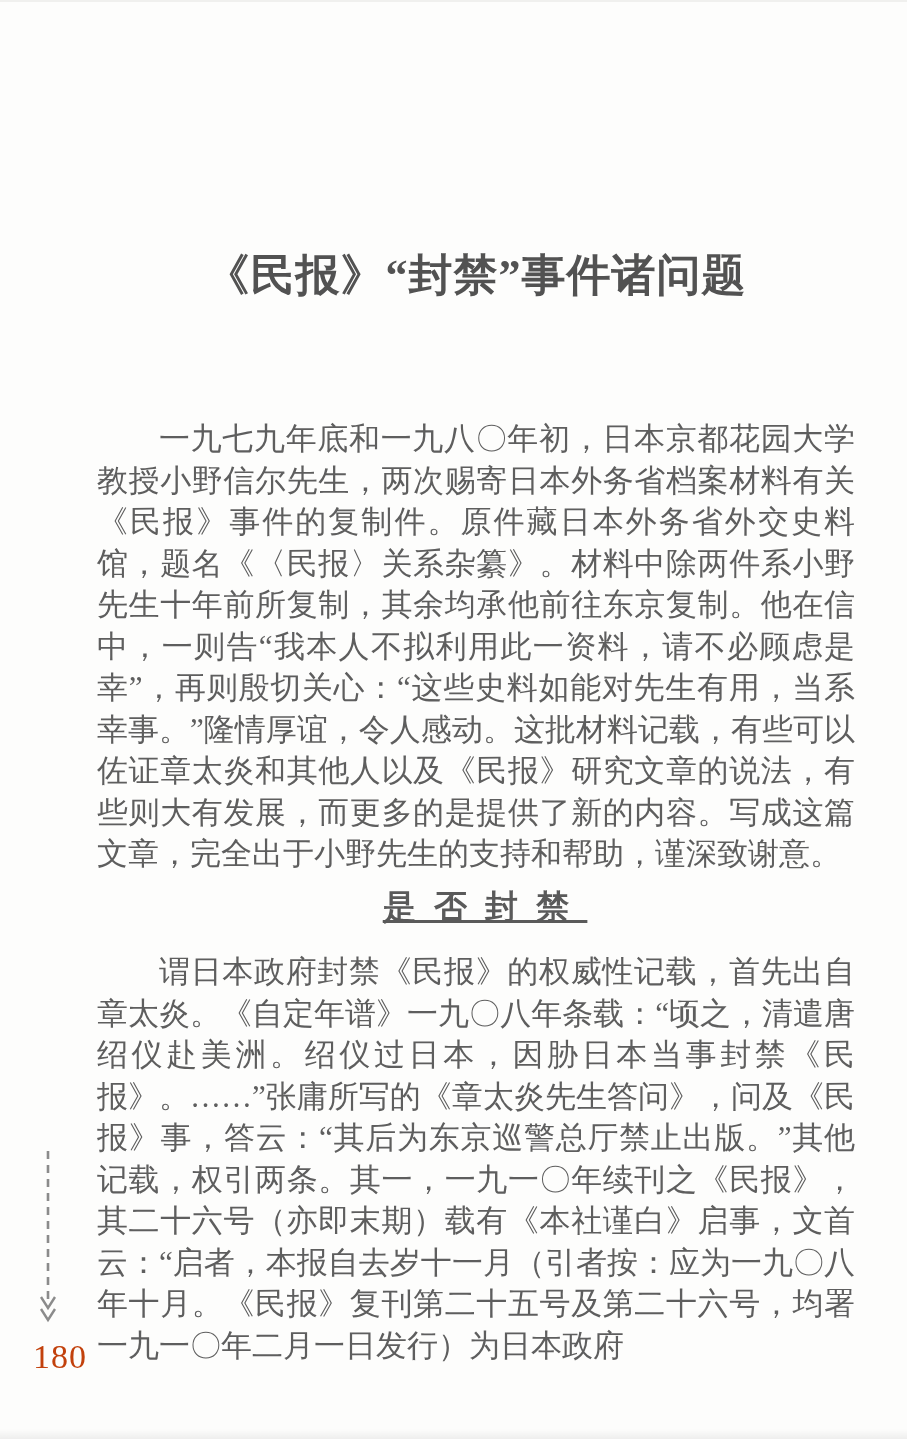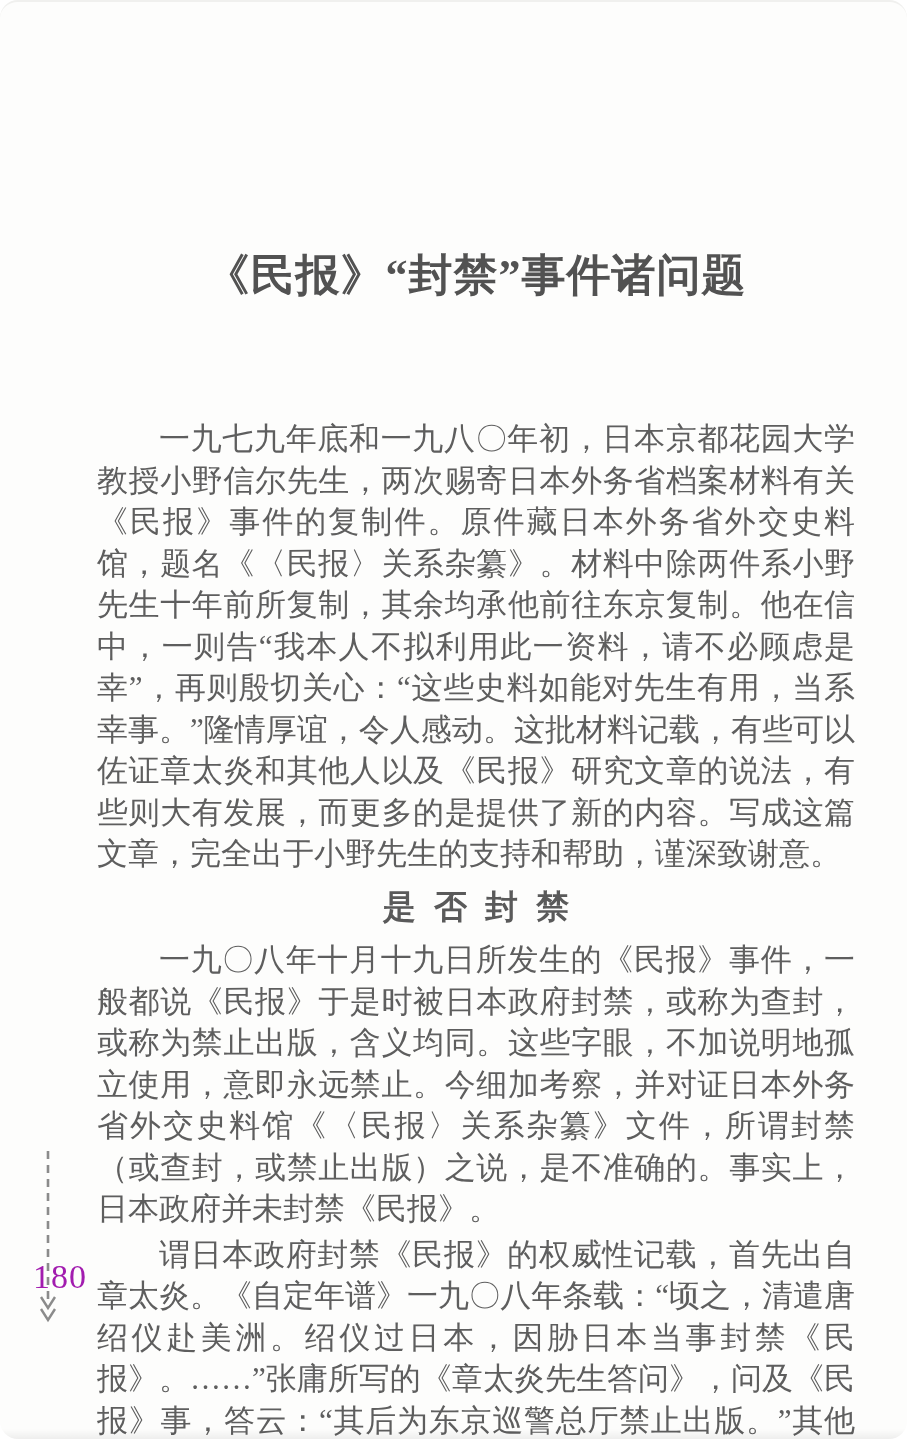--- a/index.html
+++ b/index.html
@@ -9,21 +9,20 @@
   }
   .page {
     position: relative;
     width: 907px;
     height: 1439px;
     background: #fdfdfc;
     overflow: hidden;
     font-family: "Liberation Serif", "DejaVu Serif", serif;
     box-sizing: border-box;
     border-top: 2px solid #f0f0ee;
-    border-radius: 18px;
   }
   .page::after {
     
     content: "";
     position: absolute;
     left: 0; right: 0; bottom: 0;
     height: 10px;
     background: linear-gradient(to bottom, rgba(0,0,0,0), rgba(0,0,0,0.06));
     pointer-events: none;
   }
@@ -47,57 +46,57 @@
     font-size: 31px;
     line-height: 41.5px;
     text-align: justify;
     color: #5e5e5e;
   }
   .content p {
     margin: 4px;
     text-indent: 2em;
   }
   .section-heading {
-    margin: 12px 0 11px 0;
+    margin: 12px 0 23px 0;
     text-align: center;
     font-size: 33px;
     font-weight: 600;
     letter-spacing: 0.55em;
     text-indent: 0.55em;
     color: #5a5a5a;
+    text-decoration: underline;
   }
   .margin-marker {
     position: absolute;
     left: 35px;
     top: 1147px;
     width: 26px;
     height: 186px;
   }
   .page-number {
     position: absolute;
     left: 33px;
-    top: 1256px;
+    top: 1336px;
     font-size: 34px;
-    color: #a21caf;
+    color: #c2410c;
     letter-spacing: 1px;
   }
 </style>
 </head>
 <body>
 
 <div class="page">
 
   <h1 class="page-title">《民报》“封禁”事件诸问题</h1>
 
   <div class="content">
     <p>一九七九年底和一九八〇年初，日本京都花园大学教授小野信尔先生，两次赐寄日本外务省档案材料有关《民报》事件的复制件。原件藏日本外务省外交史料馆，题名《〈民报〉关系杂纂》。材料中除两件系小野先生十年前所复制，其余均承他前往东京复制。他在信中，一则告“我本人不拟利用此一资料，请不必顾虑是幸”，再则殷切关心：“这些史料如能对先生有用，当系幸事。”隆情厚谊，令人感动。这批材料记载，有些可以佐证章太炎和其他人以及《民报》研究文章的说法，有些则大有发展，而更多的是提供了新的内容。写成这篇文章，完全出于小野先生的支持和帮助，谨深致谢意。</p>
 
     <h2 class="section-heading">是否封禁</h2>
 
-    <p>一九〇八年十月十九日所发生的《民报》事件，一般都说《民报》于是时被日本政府封禁，或称为查封，或称为禁止出版，含义均同。这些字眼，不加说明地孤立使用，意即永远禁止。今细加考察，并对证日本外务省外交史料馆《〈民报〉关系杂纂》文件，所谓封禁（或查封，或禁止出版）之说，是不准确的。事实上，日本政府并未封禁《民报》。</p>
 
     <p>谓日本政府封禁《民报》的权威性记载，首先出自章太炎。《自定年谱》一九〇八年条载：“顷之，清遣唐绍仪赴美洲。绍仪过日本，因胁日本当事封禁《民报》。……”张庸所写的《章太炎先生答问》，问及《民报》事，答云：“其后为东京巡警总厅禁止出版。”其他记载，权引两条。其一，一九一〇年续刊之《民报》，其二十六号（亦即末期）载有《本社谨白》启事，文首云：“启者，本报自去岁十一月（引者按：应为一九〇八年十月。《民报》复刊第二十五号及第二十六号，均署一九一〇年二月一日发行）为日本政府</p>
   </div>
 
   <div class="margin-marker">
     <svg width="26" height="186" viewBox="0 0 26 186" xmlns="http://www.w3.org/2000/svg">
       <line x1="13" y1="2" x2="13" y2="152" stroke="#8b8b8b" stroke-width="2.6" stroke-dasharray="8 6"></line>
       <path d="M6 148 L13 159 L20 148" fill="none" stroke="#8b8b8b" stroke-width="2.4"></path>
       <path d="M6 160 L13 171 L20 160" fill="none" stroke="#8b8b8b" stroke-width="2.4"></path>
     </svg>

